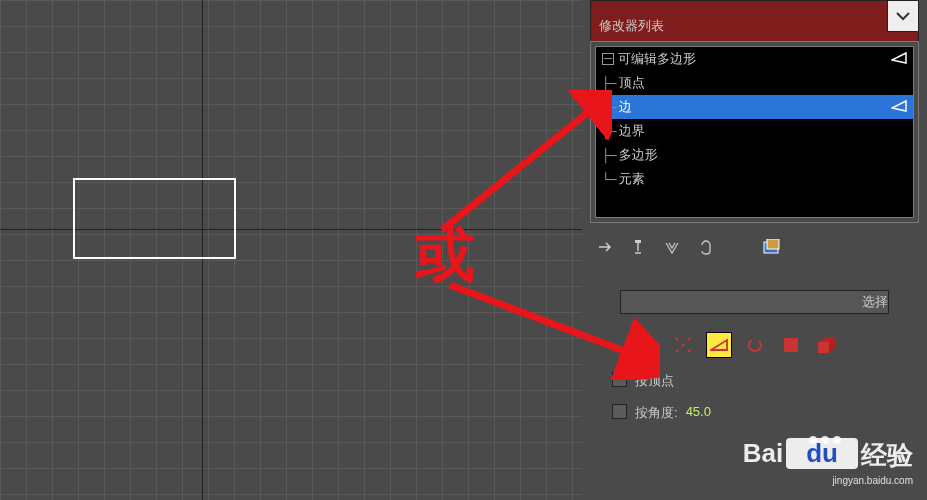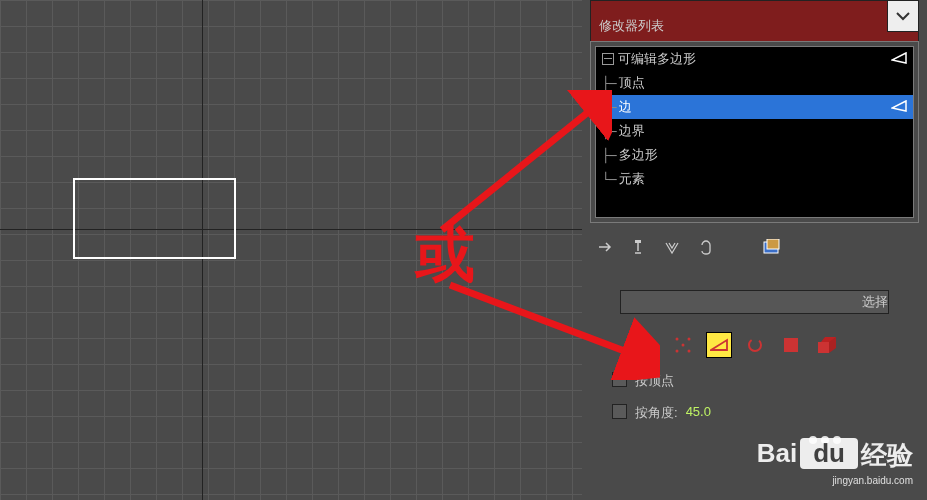--- a/index.html
+++ b/index.html
@@ -30,21 +30,21 @@
 .poly-ico{width:14px;height:14px;background:#c33}
 .chk-row{display:flex;align-items:flex-start;gap:8px;margin-top:14px;padding-left:22px}
 .chk{width:13px;height:13px;border:1px solid #222;background:#5a5a5a}
 .angle-val{color:#bef264}
 .arrow1{position:absolute;left:412px;top:90px;width:200px;height:150px;pointer-events:none}
 .arrow2{position:absolute;left:410px;top:270px;width:250px;height:110px;pointer-events:none}
 .or-text{position:absolute;left:415px;top:215px;font-size:60px;color:#e8161a;font-weight:bold}
 .watermark{position:absolute;right:14px;bottom:14px;text-align:right;color:#fff;opacity:.9}
 .wm-logo{font-size:26px;font-weight:bold;display:flex;align-items:flex-start;gap:3px;justify-content:flex-end}
 .wm-bai{color:#fff}
-.wm-du{background:#fff;color:#404040;padding:0 13px;border-radius:4px}
+.wm-du{background:#fff;color:#1d4ed8;padding:0 20px;border-radius:4px}
 .wm-exp{color:#fff;margin-left:0}
 .wm-url{font-size:10px;color:#eee;margin-top:2px}
 .paw{position:absolute;right:86px;bottom:56px;display:flex;gap:4px}
 .paw span{width:8px;height:8px;background:#fff;border-radius:50%;opacity:.85}
 </style>
 </head>
 <body>
 
 <div class="viewport">
   <div class="grid"></div>

